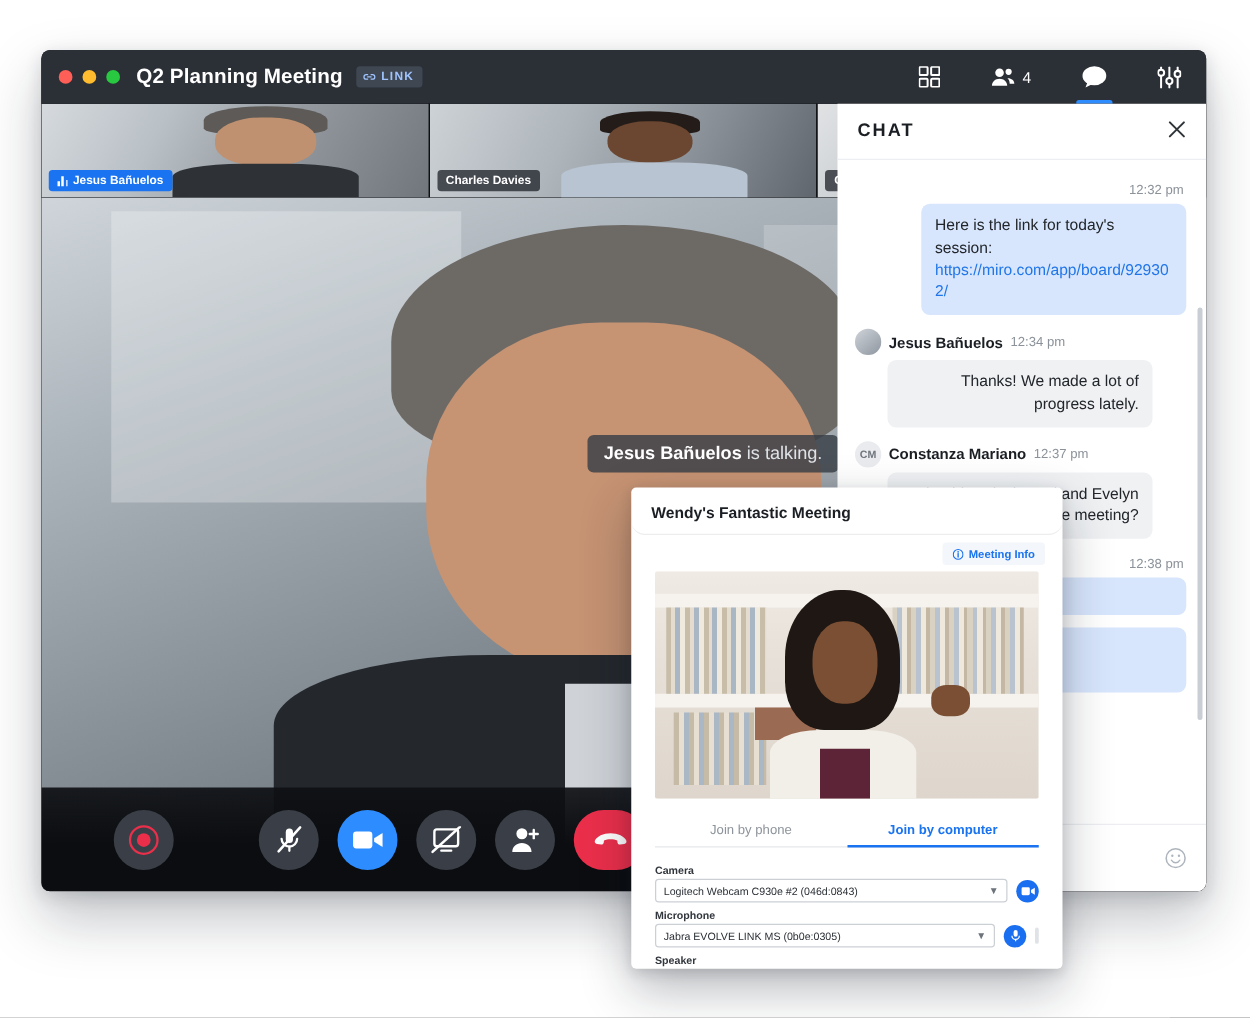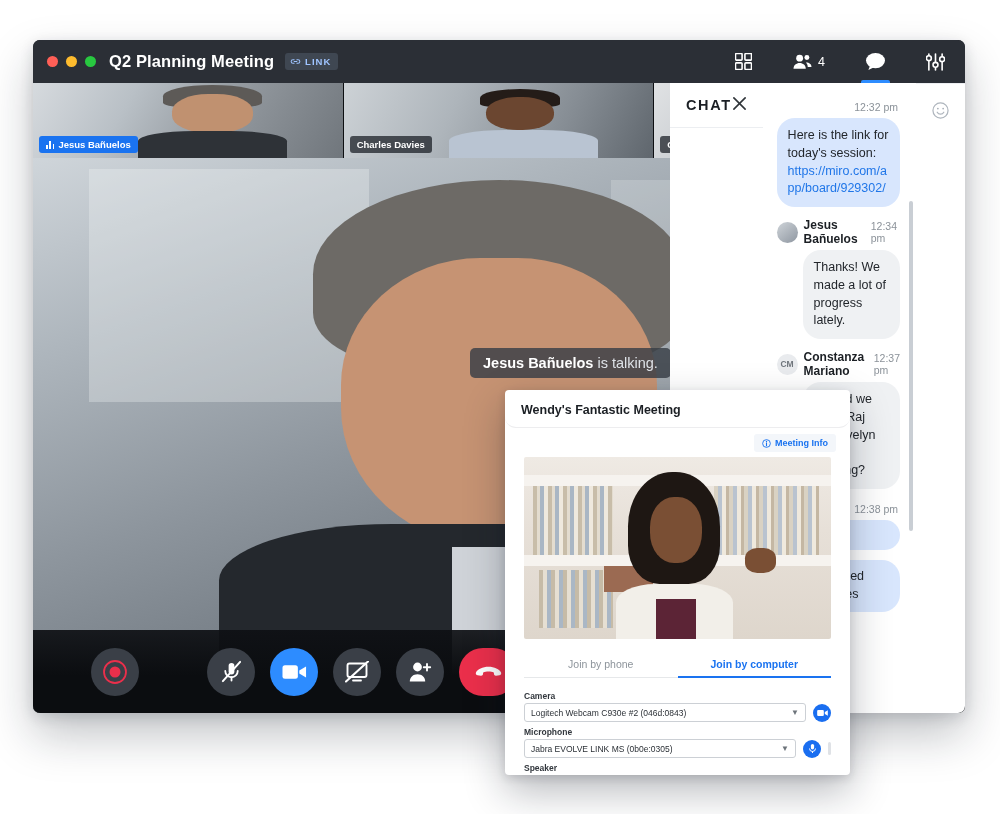--- a/index.html
+++ b/index.html
@@ -88,36 +88,36 @@
   }
   .cbtn.rec { background: #3a3f47; margin-left: 58px; }
   .cbtn.cam { background: #2d8cff; }
   .cbtn.end { background: #eb2f4b; width: 58px; border-radius: 29px; }
   .gapfill { width: 68px; }
   .gap2 { width: 15px; }
 
   
   .chat-panel {
     position: absolute; right: 0; top: 43px; width: 295px; bottom: 0;
-    background: #fff; display: flex; flex-direction: row;
+    background: #fff; display: flex; flex-direction: column;
   }
   .chat-head {
     height: 45px; display: flex; align-items: center; padding: 0 16px;
     border-bottom: 1px solid #eceef1; flex: none;
   }
   .chat-head h2 { font-size: 14.5px; letter-spacing: 1.6px; color: #1b1f24; font-weight: bold; }
   .chat-x { margin-left: auto; color: #2f3439; font-size: 18px; line-height: 1; }
   .chat-body { flex: 1; padding: 12px 16px 0 14px; overflow: hidden; position: relative; }
   .ts { font-size: 10.5px; color: #8b9299; text-align: right; margin: 6px 2px 5px 0; }
   .bub {
     font-size: 12.5px; line-height: 1.42; color: #22262b;
-    padding: 9px 11px; border-radius: 18px; max-width: 212px; word-wrap: break-word;
+    padding: 9px 11px; border-radius: 7px; max-width: 212px; word-wrap: break-word;
   }
   .bub.out { background: #d8e6fd; margin-left: auto; }
-  .bub.in { background: #eff1f3; margin-left: 26px; }
+  .bub.in { background: #eff1f3; margin-left: 26px; text-align: right; }
   .bub a { color: #2076e8; text-decoration: none; }
   .msg-head { display: flex; align-items: center; gap: 6px; margin: 11px 0 4px; }
   .ava { width: 21px; height: 21px; border-radius: 50%; flex: none; overflow: hidden;
          background: #e9ebee; display: flex; align-items: center; justify-content: center;
          font-size: 8.5px; color: #70767d; font-weight: bold; }
   .msg-name { font-size: 12px; font-weight: bold; color: #1b1f24; }
   .msg-ts { font-size: 10.5px; color: #8b9299; }
   .scroll-track { position: absolute; right: 3px; top: 118px; width: 4px; height: 330px;
                   background: #c9ced4; border-radius: 2px; }
   .chat-foot {

